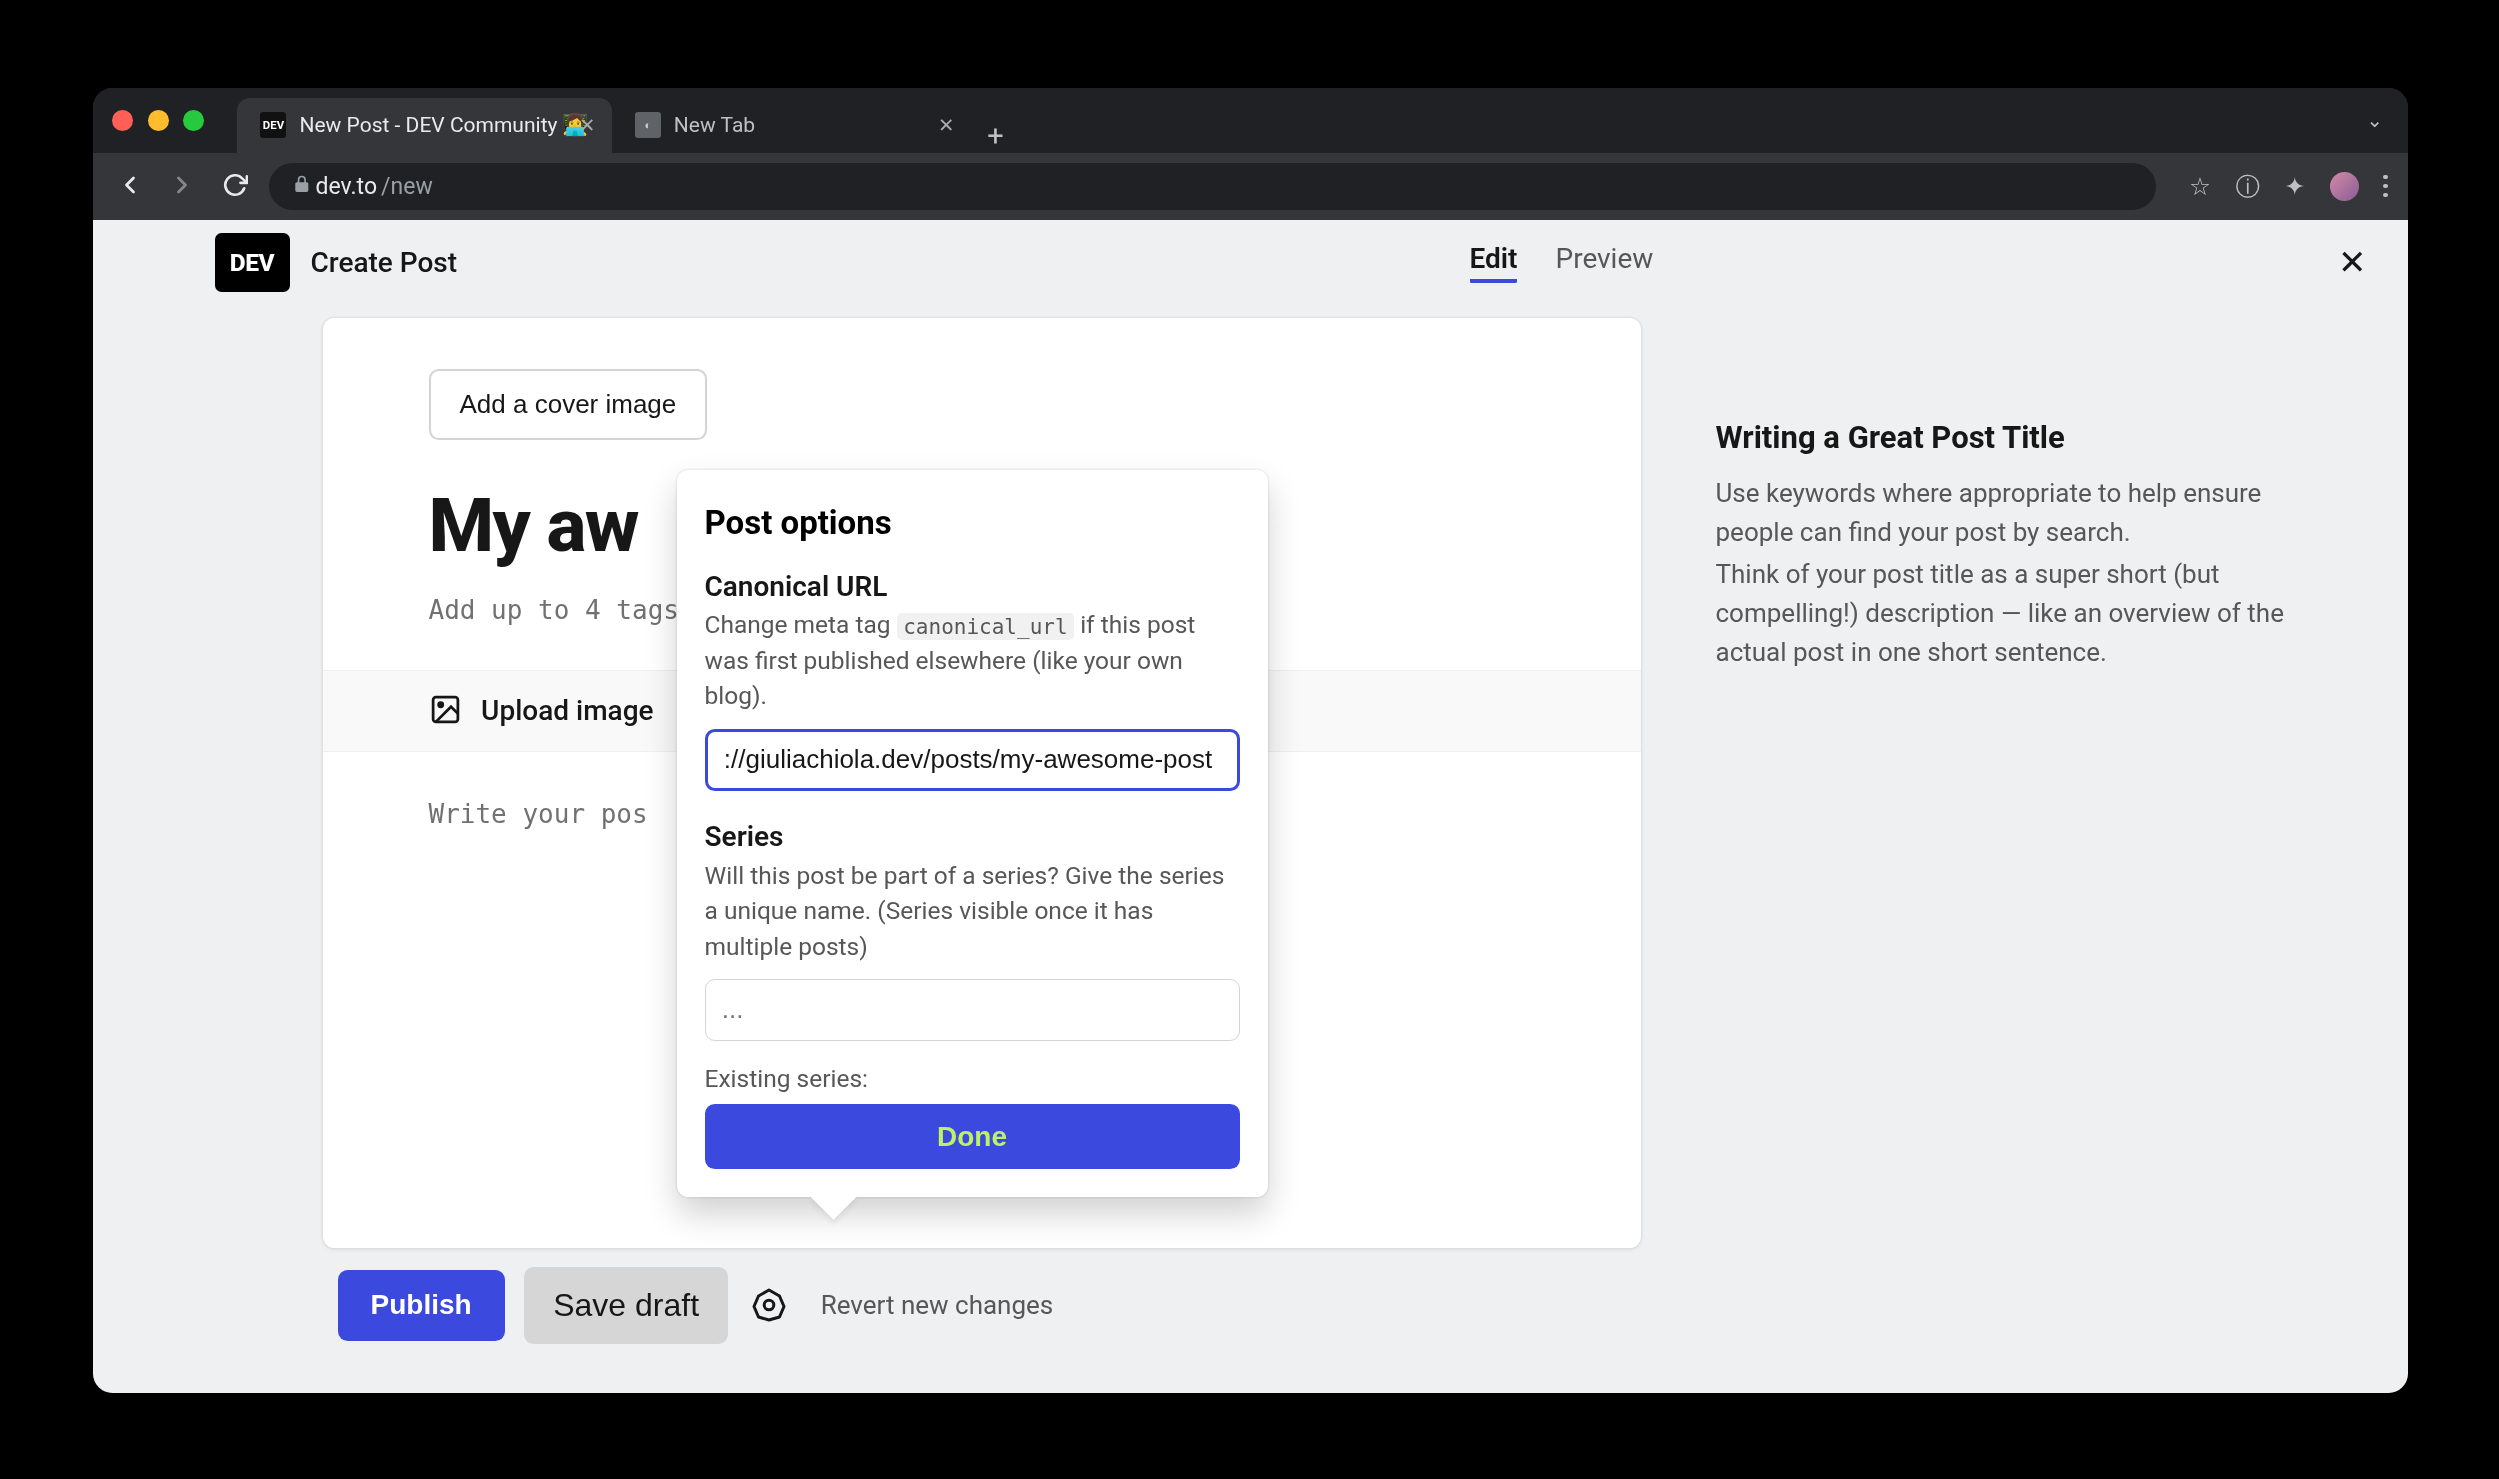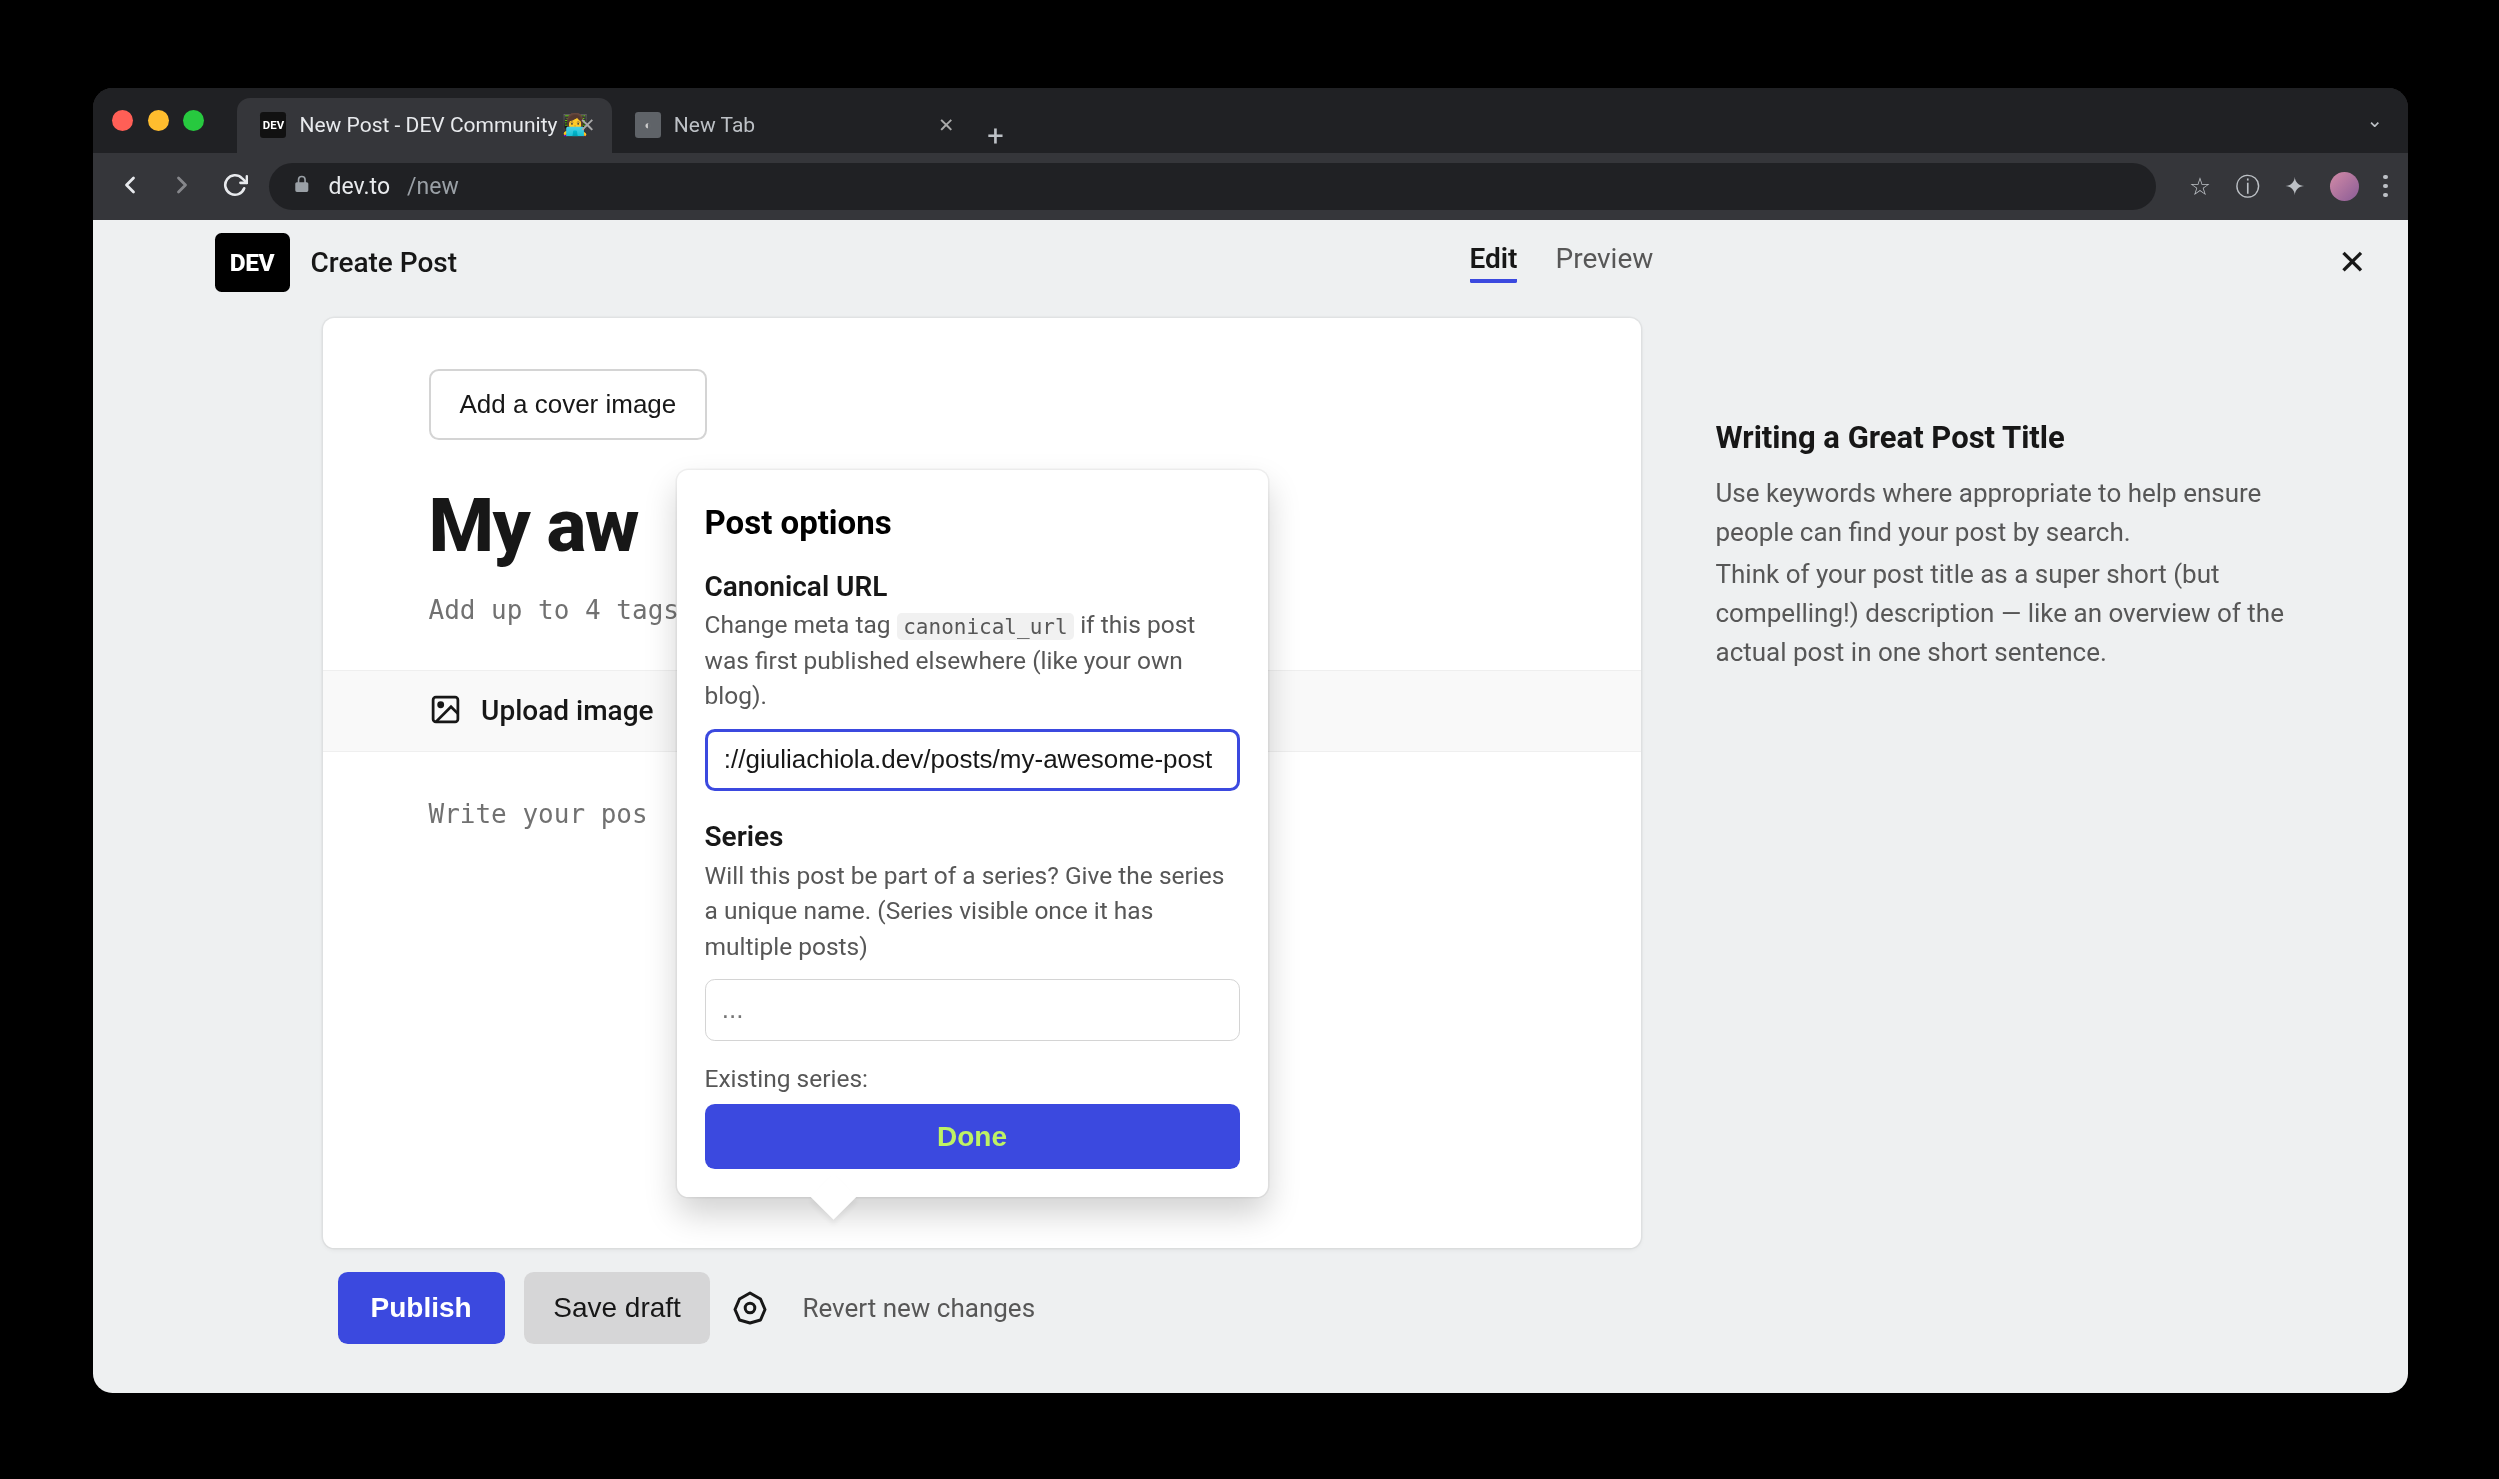--- a/index.html
+++ b/index.html
@@ -79,21 +79,21 @@
     }
     .nav-icn { color:#9aa0a6; width:36px; text-align:center; }
     .urlfield {
       flex: 1;
       height: 47px;
       background: #202124;
       border-radius: 24.5px;
       display: flex;
       align-items: center;
       padding: 0 23px;
-      gap: 17px;
+      gap: 4px;
       color: #e8eaed;
       font-size: 23px;
       text-align: right;
     }
     .urlfield .lock { color:#9aa0a6; font-size:19.6px; }
     .urlfield .host { color:#e8eaed; }
     .urlfield .path { color:#9aa0a6; }
     .urlright { display:flex; align-items:center; gap:24.5px; margin-left:16.3px; }
     .urlright .ic { color:#bdc1c6; font-size:24.5px; }
     .avatar { width:29px;height:29px;border-radius:50%;background:linear-gradient(135deg,#d38ba7,#8a5c96); }
@@ -184,21 +184,21 @@
     
     .footer-actions {
       position:absolute; left:245px; bottom:49px;
       display:flex; align-items:center; gap:19.6px;
     }
     .btn-primary {
       background:#3b49df; color:#fff; font-size:28px; font-weight:600;
       padding:19.6px 33px; border-radius:9.8px; border:none;
     }
     .btn-secondary {
-      background:#d6d6d7; color:#171717; font-size:28px; font-weight:500;
+      background:#d6d6d7; color:#171717; font-size:32px; font-weight:500;
       padding:19.6px 29px; border-radius:9.8px; border:none;
     }
     .gear-oct {
       width:42px;height:42px; display:flex;align-items:center;justify-content:center;
     }
     .revert { font-size:26px; color:#575757; margin-left:11.4px; }
 
     
     .popover {
       position:absolute;

